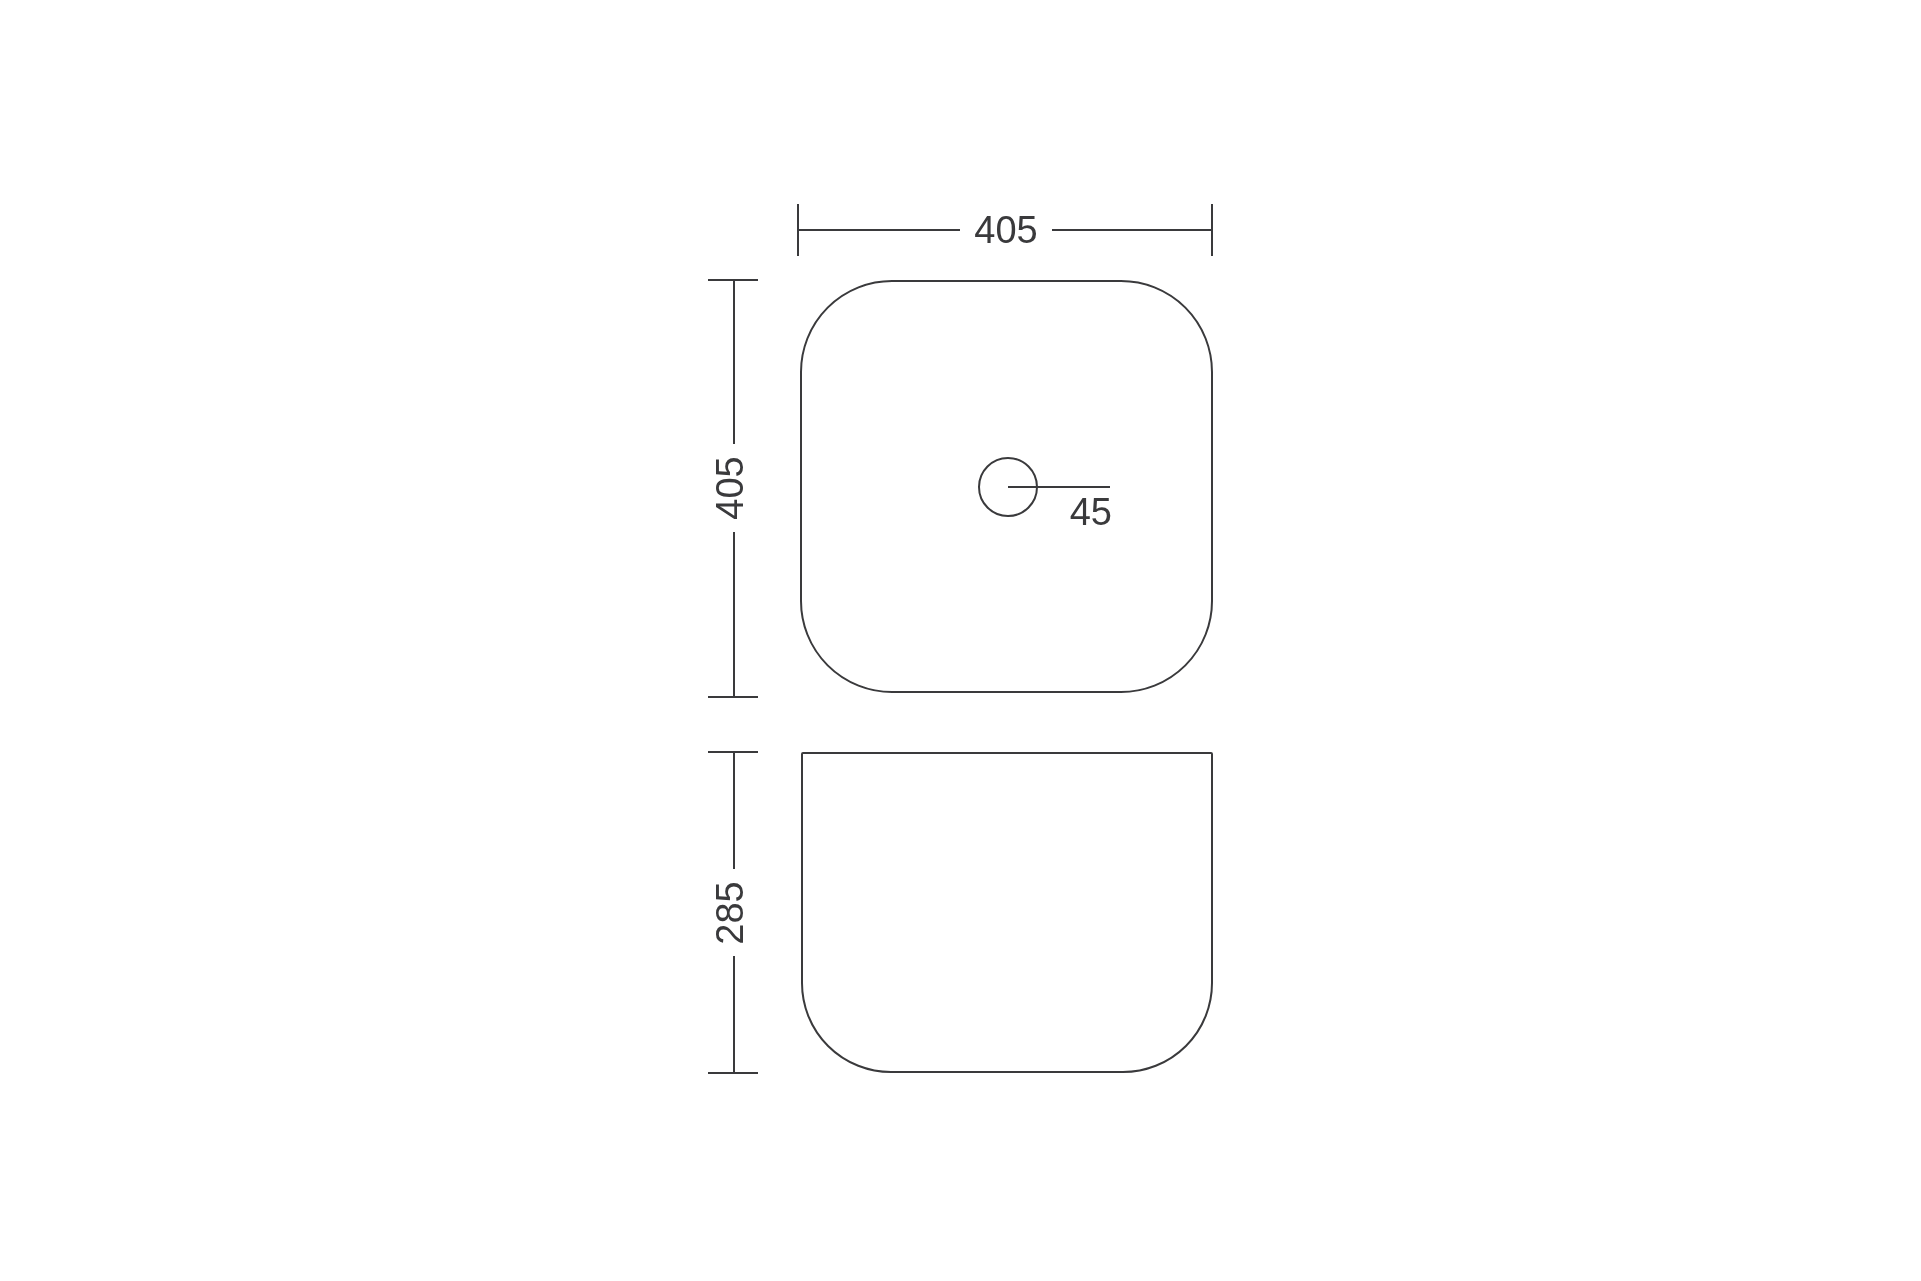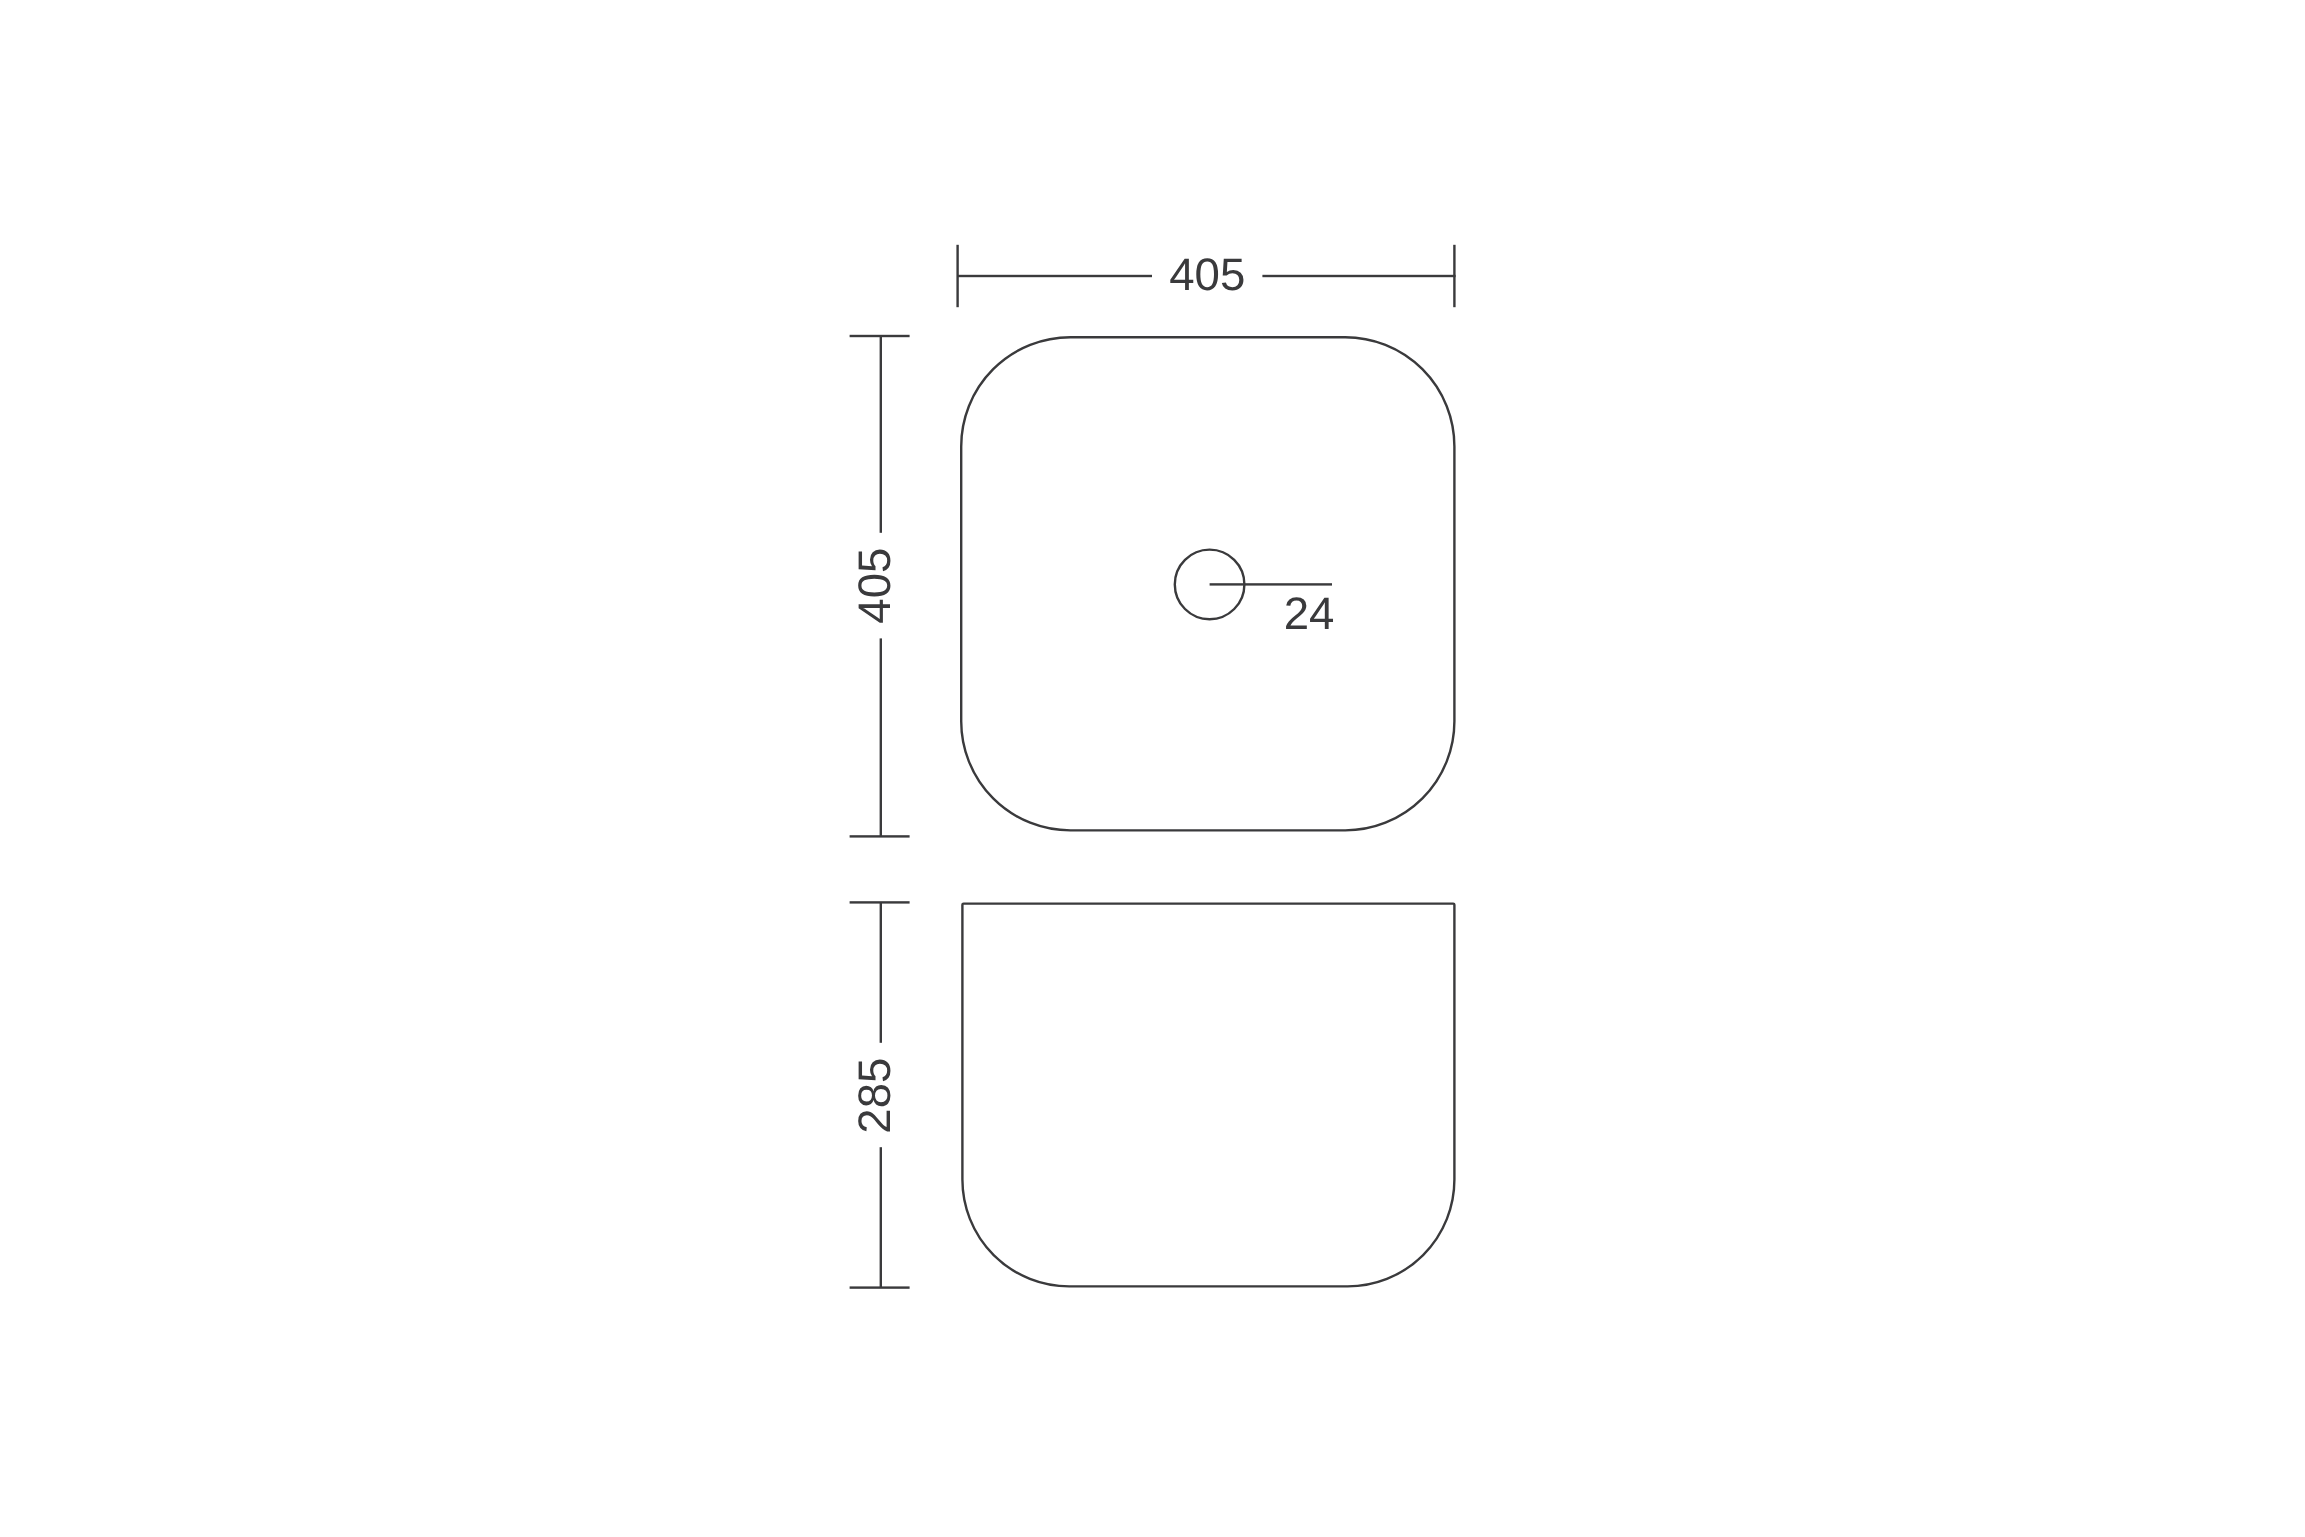--- a/index.html
+++ b/index.html
@@ -67,21 +67,21 @@
 </style>
 </head>
 <body>
 
 <div class="canvas">
 
   <div class="abs top-view-outline"></div>
 
   <div class="abs faucet-hole"></div>
   <div class="abs leader-line"></div>
-  <div class="abs dim-label" style="left:1030px; top:492px; width:82px; text-align:right;">24</div>
+  <div class="abs dim-label" style="left:1030px; top:492px; width:82px; text-align:right;">45</div>
 
   <div class="abs vline" style="left:797px; top:204px; height:52px;"></div>
   <div class="abs vline" style="left:1211px; top:204px; height:52px;"></div>
   <div class="abs hline" style="left:798px; top:229px; width:162px;"></div>
   <div class="abs hline" style="left:1052px; top:229px; width:161px;"></div>
   <div class="abs dim-label center" style="left:926px; top:210px; width:160px;">405</div>
 
   <div class="abs hline" style="left:708px; top:279px; width:50px;"></div>
   <div class="abs hline" style="left:708px; top:696px; width:50px;"></div>
   <div class="abs vline" style="left:733px; top:280px; height:164px;"></div>

